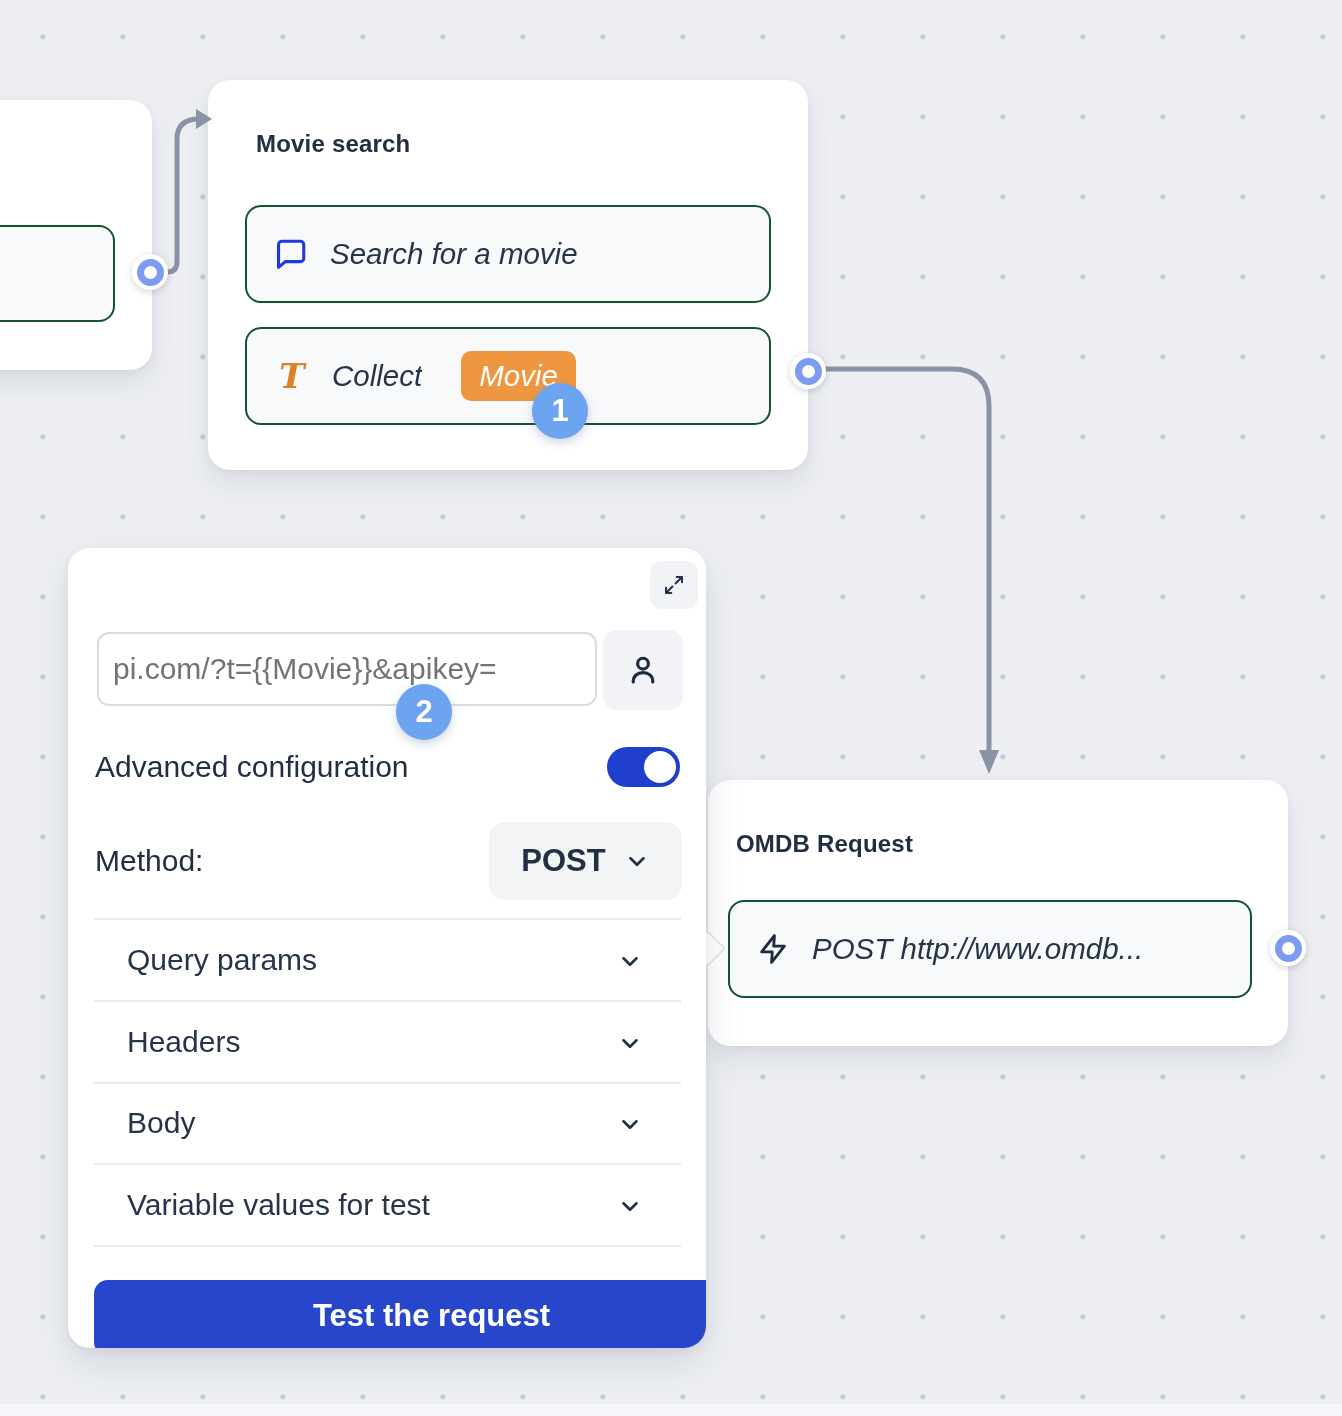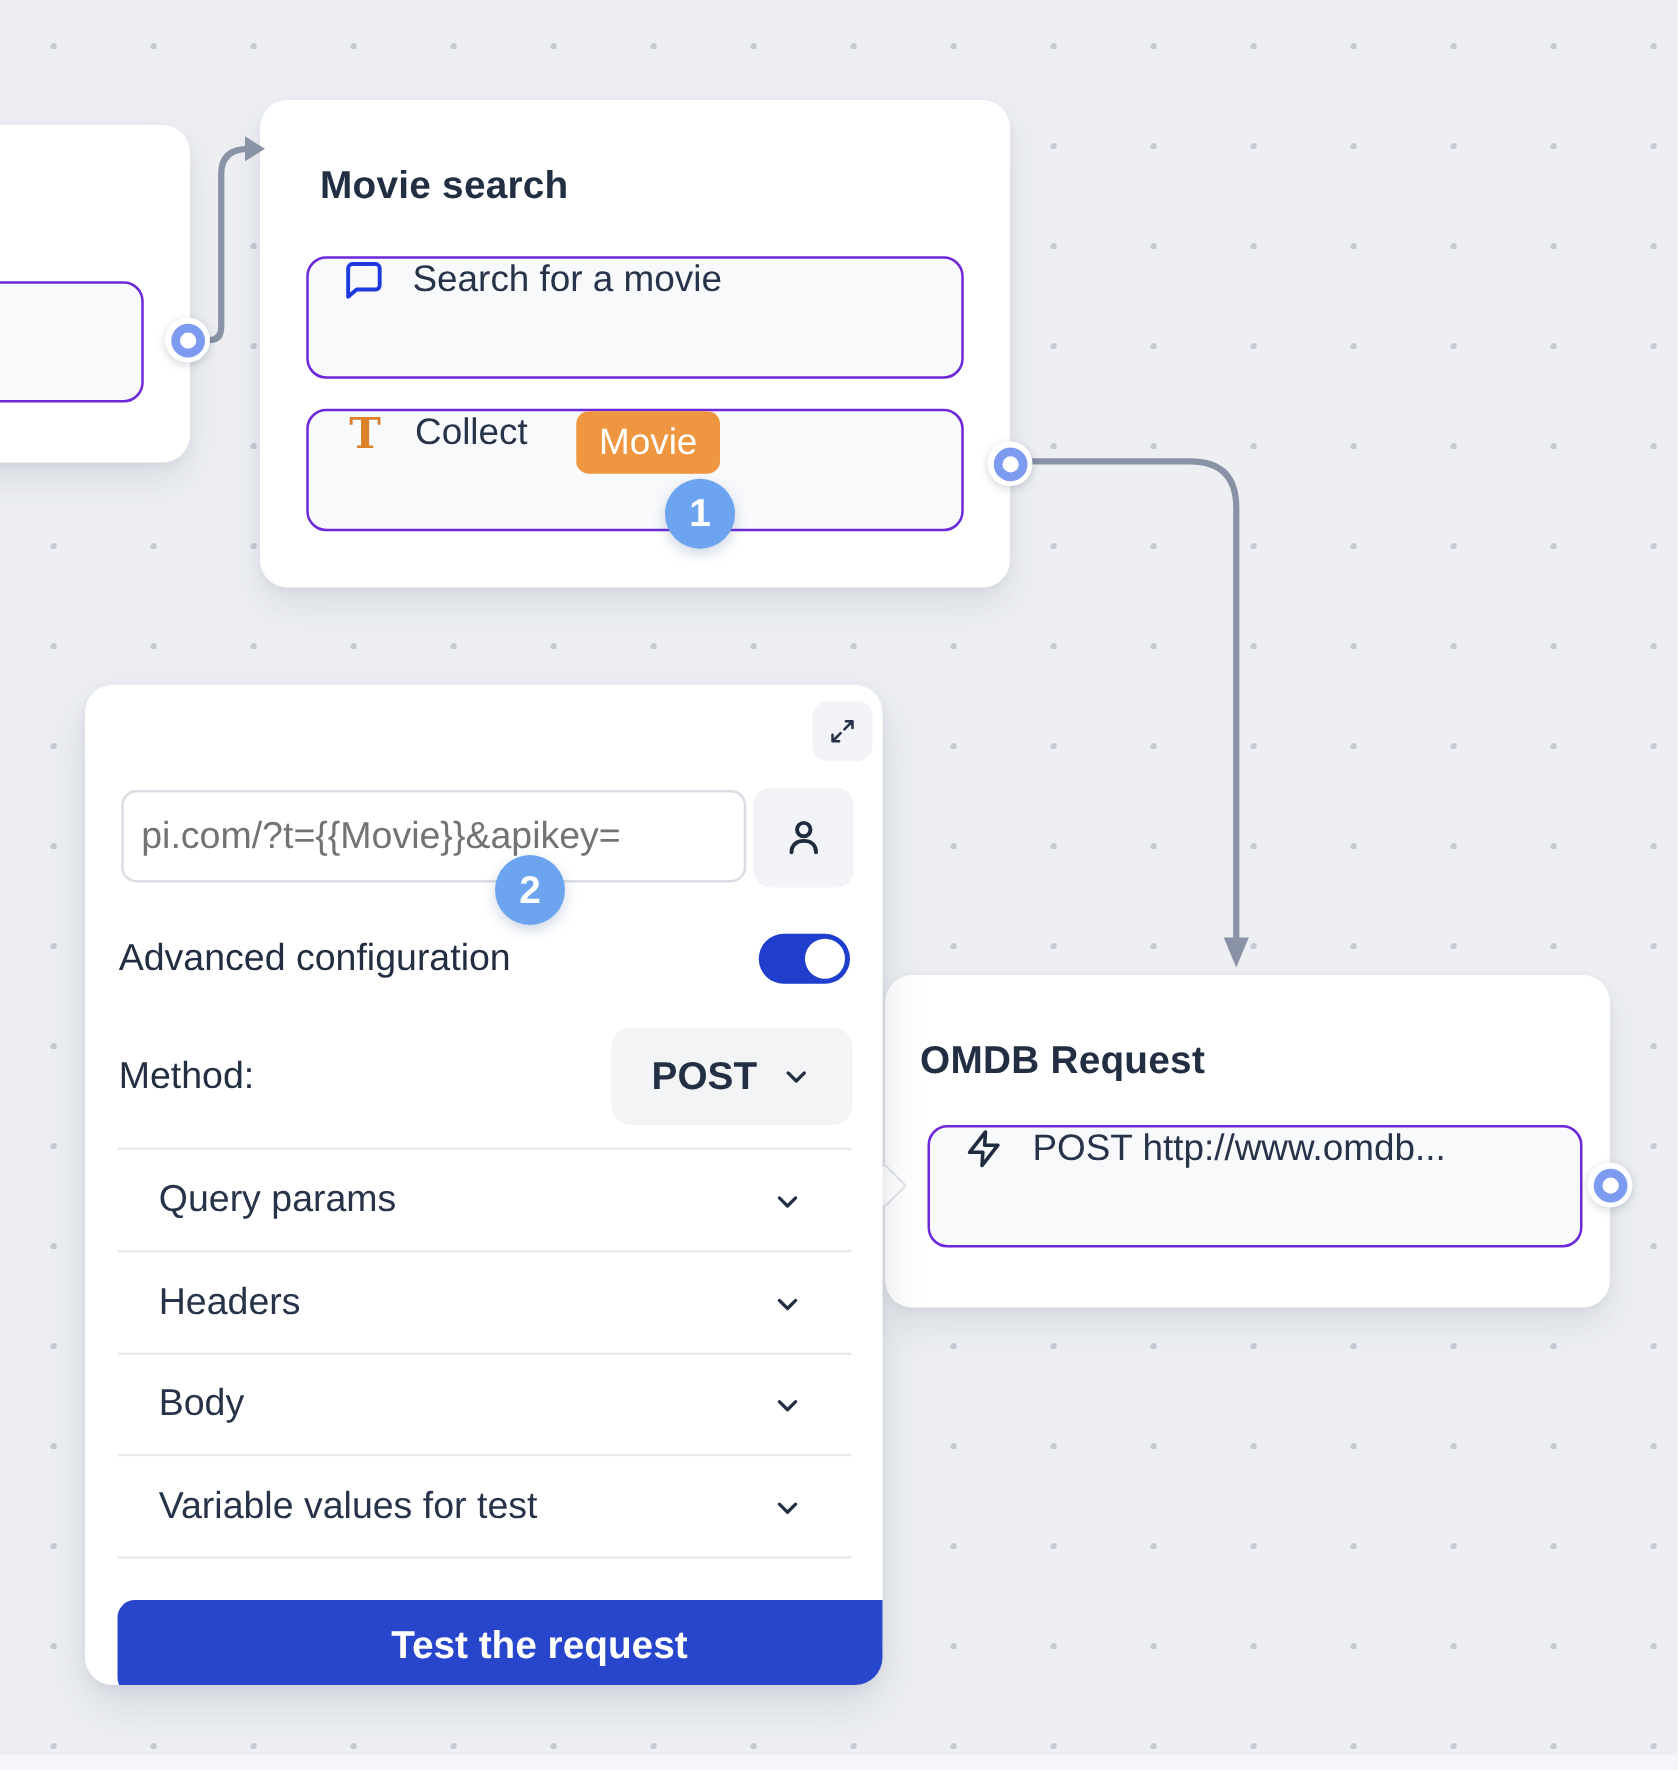--- a/index.html
+++ b/index.html
@@ -20,25 +20,25 @@
     position:absolute; left:0; right:0; top:1404px; height:12px;
     background:#F4F6F9;
   }
 
   
   .card {
     position:absolute; background:#fff; border-radius:22px;
     box-shadow:0 14px 30px rgba(50,60,85,.10), 0 3px 8px rgba(50,60,85,.05);
   }
   .node-title {
-    position:absolute; color:#222E42; font-size:31px; letter-spacing:.2px;
+    position:absolute; color:#222E42; font-size:24px; letter-spacing:.2px;
   }
   .block {
-    position:absolute; background:#F8F9FB; border:2px solid #6d28d9;
-    border-radius:16px; display:flex; align-items:flex-start;
+    position:absolute; background:#F8F9FB; border:2px solid #14532d;
+    border-radius:16px; display:flex; align-items:center;font-style:italic;
   }
   .block .blk-label {
     color:#273349; font-size:29.5px; white-space:nowrap; overflow:hidden;
   }
 
   
   .partial-card { left:-64px; top:100px; width:216px; height:270px; }
   .partial-block { left:-40px; top:225px; width:155px; height:97px; }
 
   .movie-card { left:208px; top:80px; width:600px; height:390px; }
@@ -49,21 +49,21 @@
     display:inline-block; background:#EF9740; color:#fff; font-size:29.5px;
     border-radius:10px; padding:8px 18px; margin-left:17px;
   }
   .t-glyph {
     font-family:"DejaVu Serif", serif; font-size:34px; font-weight:600;
     color:#DC812A; width:36px; text-align:center; line-height:36px;
   }
 
   .omdb-card { left:708px; top:780px; width:580px; height:266px; }
   .omdb-title { left:28px; top:50px; font-weight:700; }
-  .omdb-block { left:34px; top:120px; width:524px; height:98px; padding-left:26px; gap:22px; }
+  .omdb-block { left:20px; top:120px; width:524px; height:98px; padding-left:26px; gap:22px; }
   .input-notch {
     position:absolute; left:696px; top:936px; width:25px; height:25px;
     background:#fff; transform:rotate(45deg);
     border-top:2px solid #E2E5EA; border-right:2px solid #E2E5EA;
     border-radius:3px; z-index:3;
   }
 
   
   .port {
     position:absolute; width:36px; height:36px; border-radius:50%; background:#fff;

